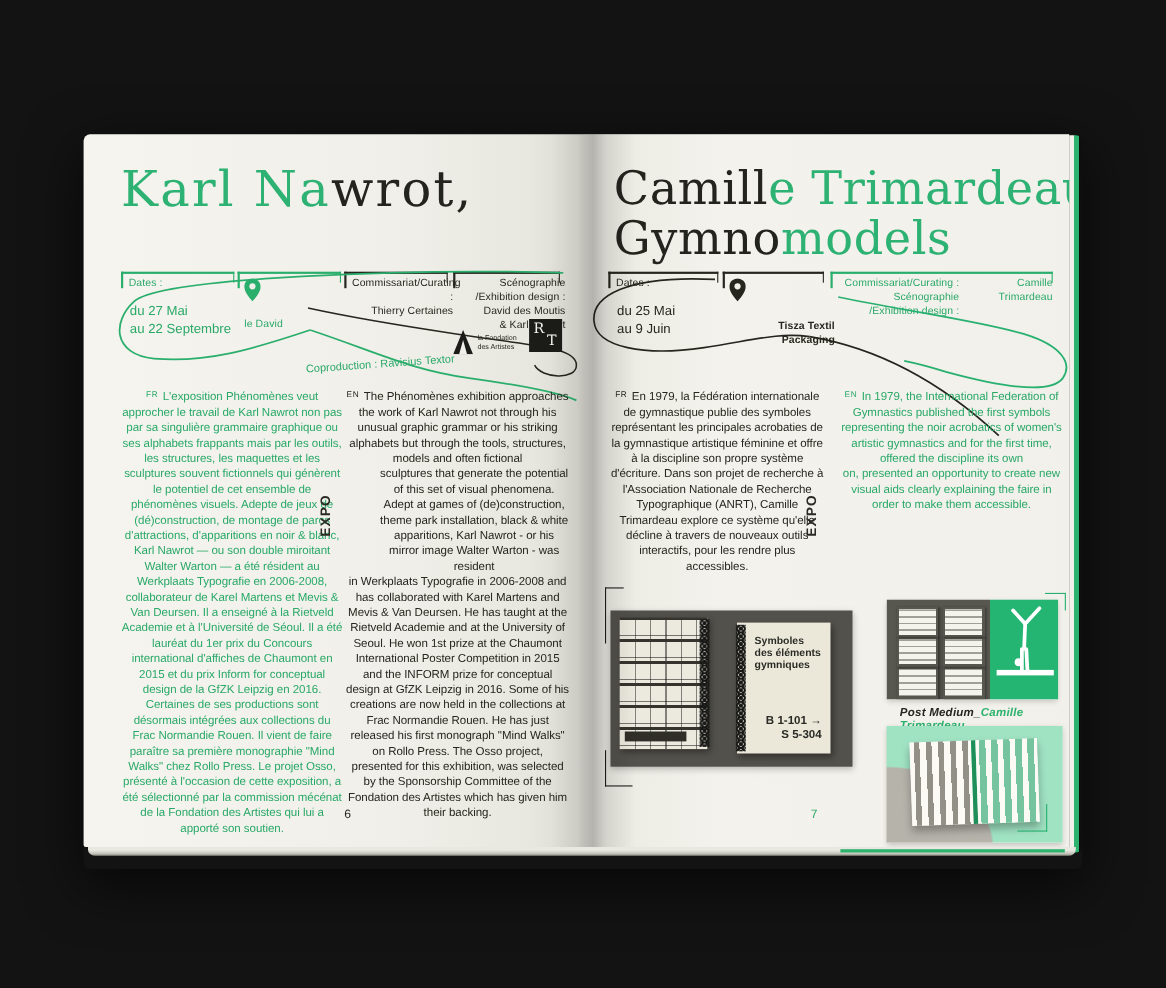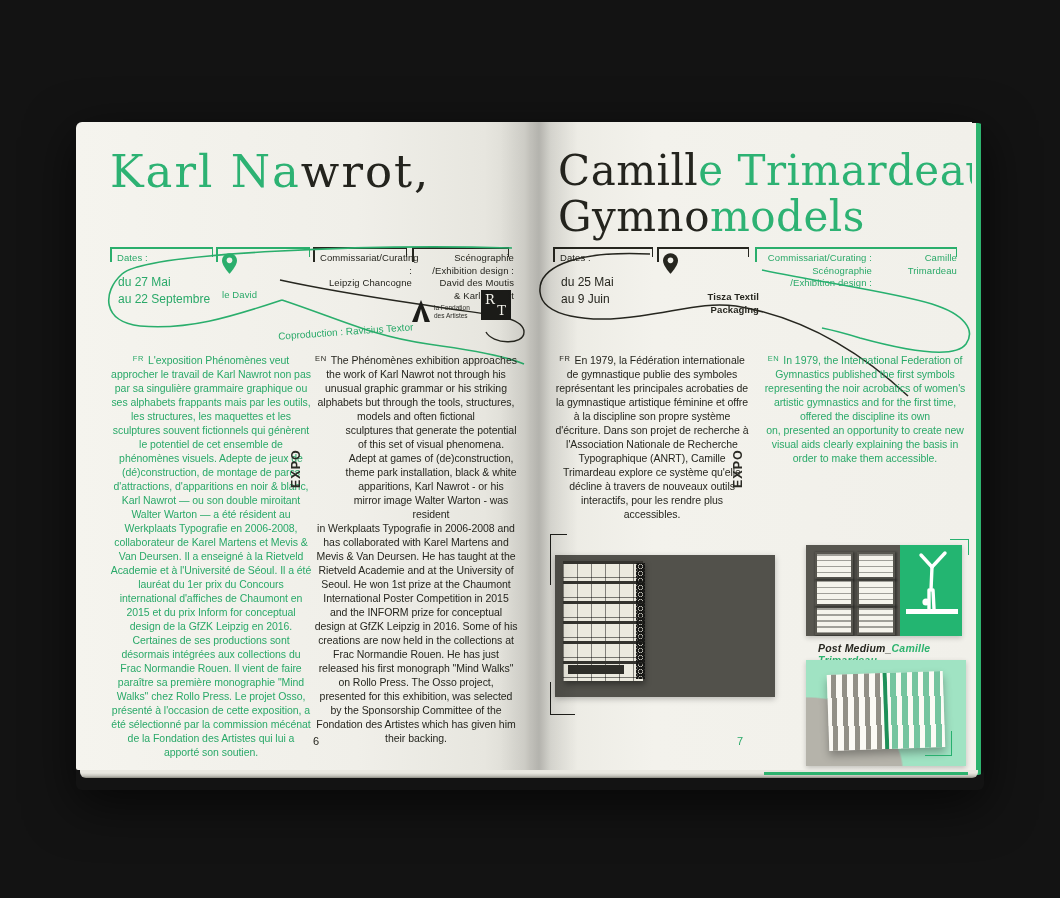--- a/index.html
+++ b/index.html
@@ -105,21 +105,21 @@
           <circle cx="8" cy="7.6" r="3" fill="#f0efe9"></circle>
         </svg>
         <div class="meta-label green-text" style="left:6px;top:42px;">le David</div>
       </div>
       <div class="meta-box k" style="left:237px;top:125px;width:94px;">
         <div class="bar"></div>
           <div class="tickL"></div>
           <div class="tickR"></div>
         <div class="meta-label ink-text" style="left:7px;top:5px;width:92px;">
           <span>Commissariat/Curating :</span><br>
-          <span>Leipzig Chancogne</span>
+          <span>Thierry Certaines</span>
         </div>
       </div>
       <div class="meta-box k" style="left:336px;top:125px;width:97px;">
         <div class="bar"></div>
           <div class="tickL"></div>
           <div class="tickR"></div>
         <div class="meta-label ink-text" style="left:7px;top:5px;width:95px;">
           <span>Scénographie</span><br>
           <span>/Exhibition design :</span><br>
           <span>David des Moutis</span><br>
@@ -209,30 +209,42 @@
         <path d="M 120 14 C 38 10, 8 30, 10 52 C 12 76, 56 84, 110 76 C 152 70, 176 62, 206 66" fill="none" stroke="#26261f" stroke-width="1.5"></path>
         <path d="M 206 66 C 266 76, 322 104, 378 156" fill="none" stroke="#26261f" stroke-width="1.5"></path>
         <path d="M 232 30 C 300 44, 362 52, 402 64 C 434 74, 446 90, 436 104 C 424 120, 374 110, 330 98 C 314 93, 302 90, 292 88" fill="none" stroke="#27b06f" stroke-width="1.6"></path>
       </svg>
 
       <div class="col ink-text" style="left:23px;top:230px;width:198px;">
         <span class="tag">FR</span><span>En 1979, la Fédération internationale de gymnastique publie des symboles représentant les principales acrobaties de la gymnastique artistique féminine et offre à la discipline son propre système d'écriture. Dans son projet de recherche à l'Association Nationale de Recherche Typographique (ANRT), Camille Trimardeau explore ce système qu'elle décline à travers de nouveaux outils interactifs, pour les rendre plus accessibles.</span>
       </div>
       <div class="col green-text" style="left:231px;top:230px;width:208px;">
         <div><span class="tag">EN</span><span>In 1979, the International Federation of Gymnastics published the first symbols representing the noir acrobatics of women's artistic gymnastics and for the first time, offered the discipline its own</span></div>
-        <div>on, presented an opportunity to create new visual aids clearly explaining the basis in order to make them accessible.</div>
+        <div>on, presented an opportunity to create new visual aids clearly explaining the faire in order to make them accessible.</div>
       </div>
       <div class="expo" style="left:215px;top:352px;">EXPO</div>
 
       <div class="cropmark" style="left:20px;top:412px;width:16px;height:50px;border-left:1.8px solid #1e1e1a;border-top:1.8px solid #1e1e1a;"></div>
       <div class="cropmark" style="left:20px;top:560px;width:24px;height:32px;border-left:1.8px solid #1e1e1a;border-bottom:1.8px solid #1e1e1a;"></div>
       <div class="photo" style="left:25px;top:433px;width:220px;height:142px;">
         <div class="booklet bk-grid" style="left:8px;top:6px;width:80px;height:120px;">
           <div class="bk-caption"></div>
           <div class="spiral" style="right:-2px;"></div>
+        </div>
+        <div class="booklet bk-cover" style="left:115px;top:11px;width:85px;height:119px;">
+          <div class="spiral" style="left:-1px;"></div>
+          <div class="cover-title">
+            <div>Symboles</div>
+            <div>des éléments</div>
+            <div>gymniques</div>
+          </div>
+          <div class="cover-range">
+            <div>B 1-101 →</div>
+            <div>S 5-304</div>
+          </div>
         </div>
       </div>
 
       <div class="gbr" style="left:420px;top:417px;width:18px;height:15px;border-width:1.8px 1.8px 0 0;"></div>
       <div class="img-top" style="left:276px;top:423px;width:156px;height:91px;">
         <div class="grayside">
           <div class="card" style="left:8px;top:6px;width:34px;height:23px;"></div>
           <div class="card" style="left:50px;top:6px;width:34px;height:23px;"></div>
           <div class="card" style="left:8px;top:33px;width:34px;height:23px;"></div>
           <div class="card" style="left:50px;top:33px;width:34px;height:23px;"></div>

